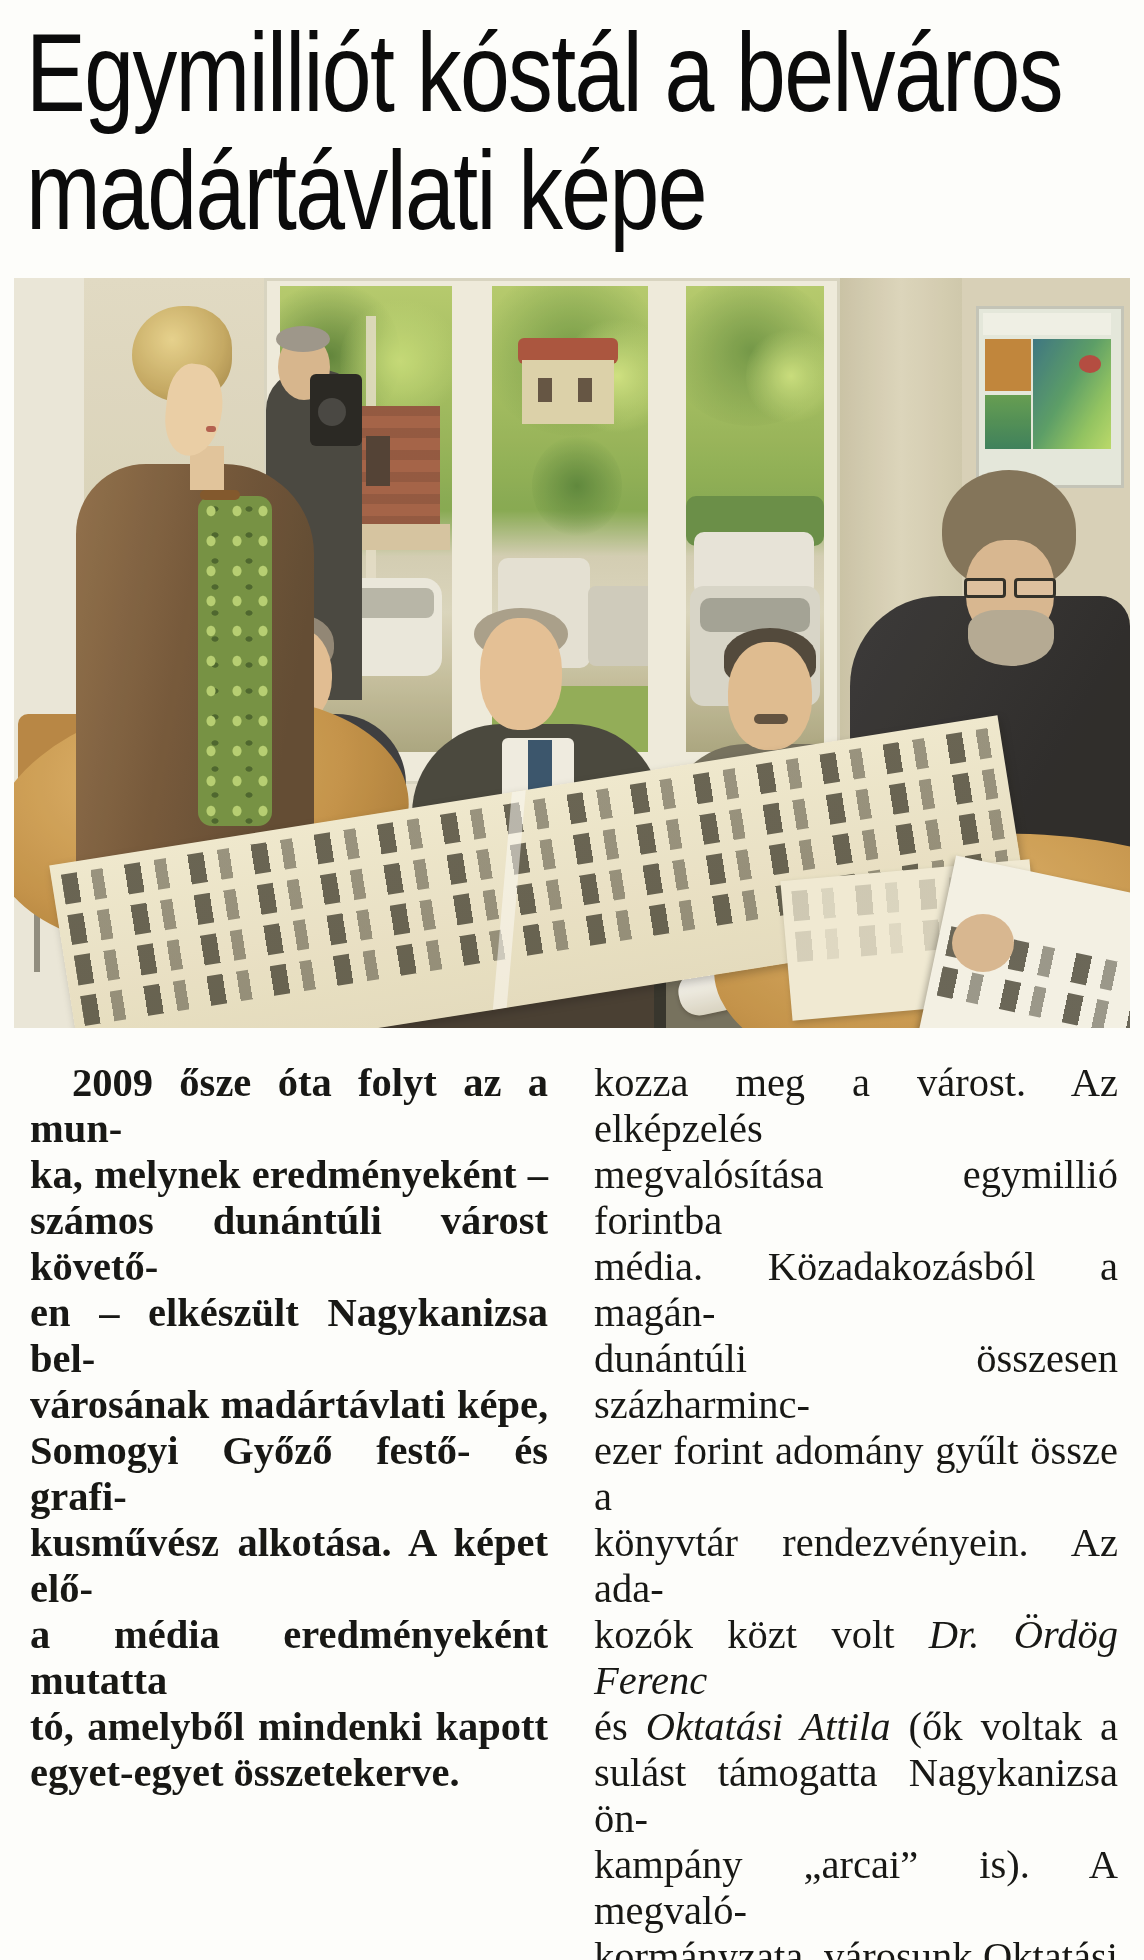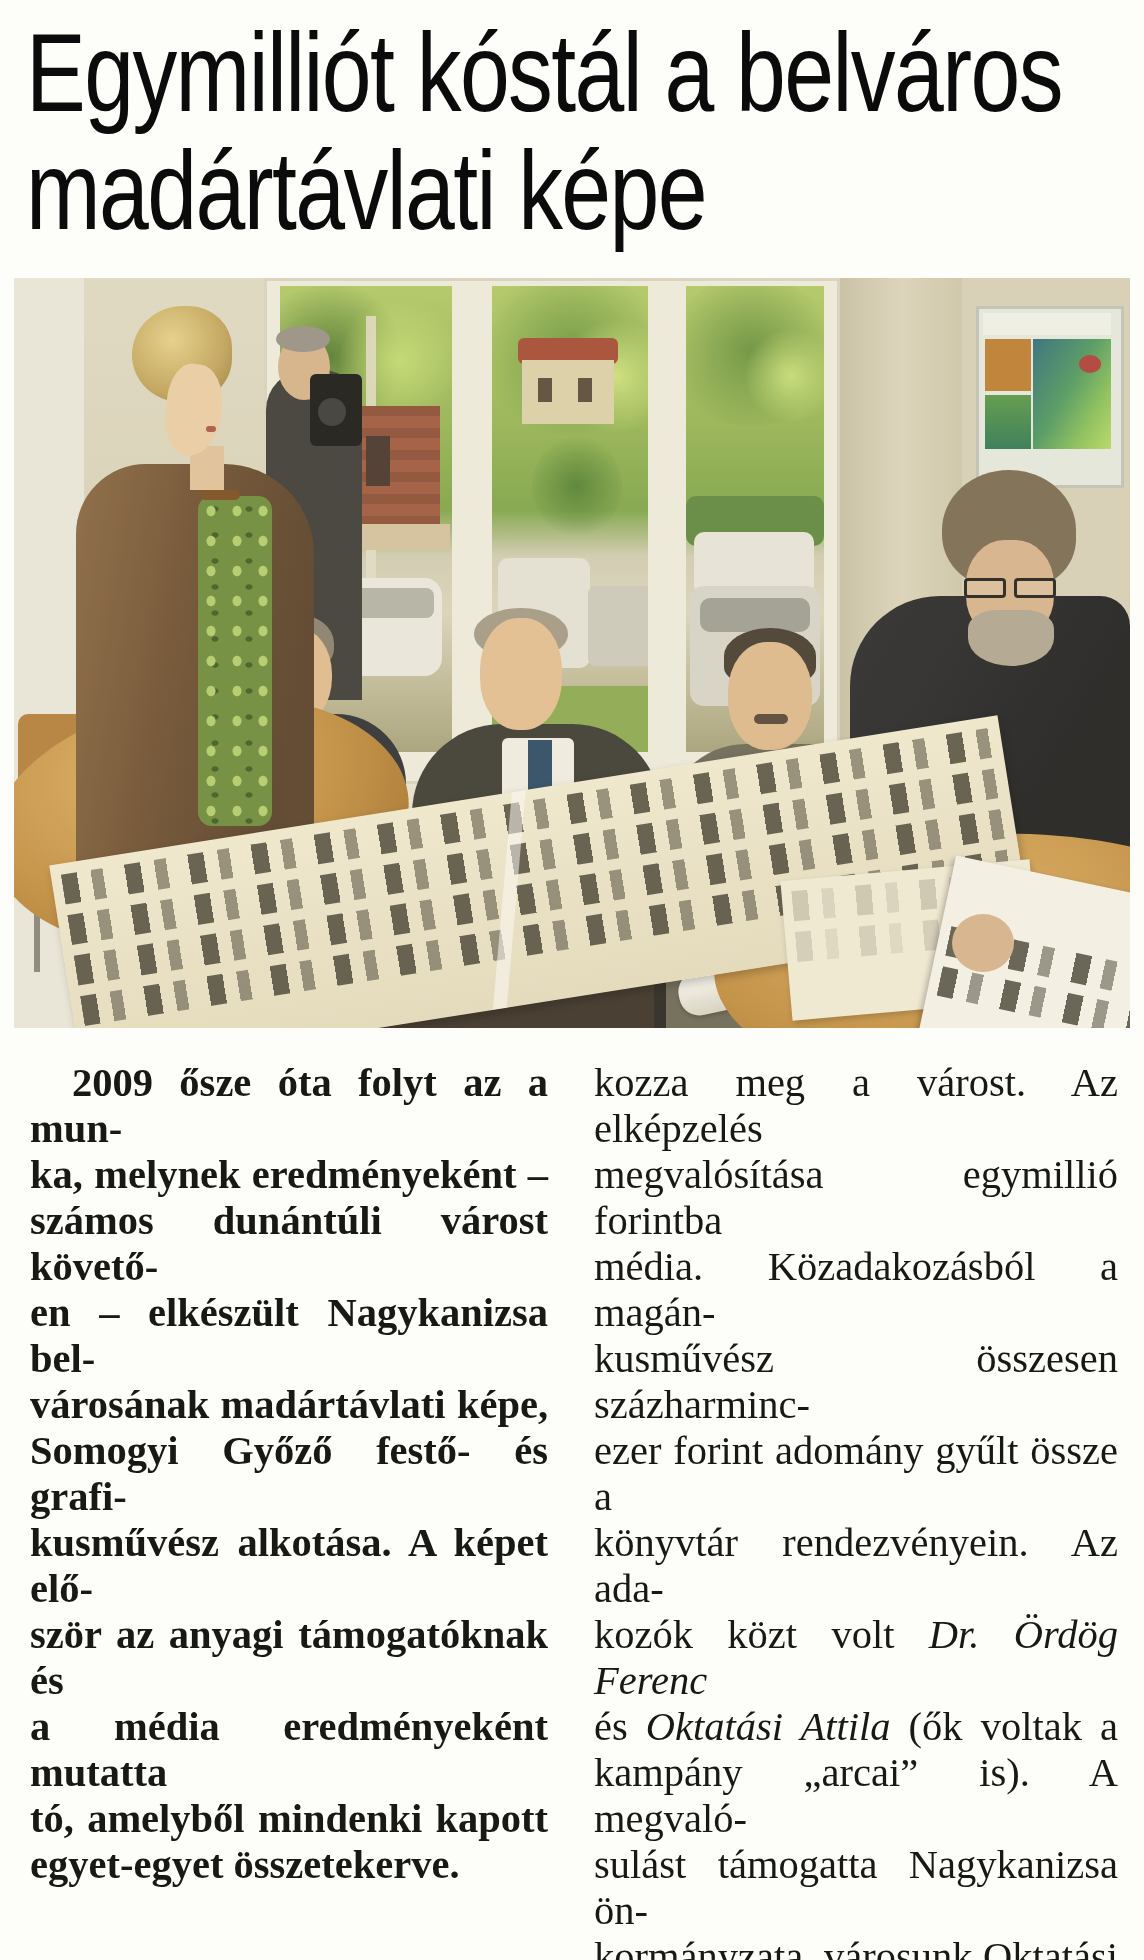--- a/index.html
+++ b/index.html
@@ -186,37 +186,36 @@
 <div class="cols">
   <div class="col-left" id="col-left">
       <div class="para bold">
         <div class="tline indent"><span>2009 ősze óta folyt az a mun-</span></div>
         <div class="tline"><span>ka, melynek eredményeként –</span></div>
         <div class="tline"><span>számos dunántúli várost követő-</span></div>
         <div class="tline"><span>en – elkészült Nagykanizsa bel-</span></div>
         <div class="tline"><span>városának madártávlati képe,</span></div>
         <div class="tline"><span>Somogyi Győző festő- és grafi-</span></div>
         <div class="tline"><span>kusművész alkotása. A képet elő-</span></div>
-        <div class="tline"><span>ször az anyagi támogatóknak és</span></div>
         <div class="tline"><span>a média eredményeként mutatta</span></div>
         <div class="tline"><span>tó, amelyből mindenki kapott</span></div>
         <div class="tline lastline"><span>egyet-egyet összetekerve.</span></div>
       </div>
     </div>
   <div class="col-right">
     <div id="col-right-text">
         <div class="para">
           <div class="tline"><span>kozza meg a várost. Az elképzelés</span></div>
           <div class="tline"><span>megvalósítása egymillió forintba</span></div>
           <div class="tline"><span>média. Közadakozásból a magán-</span></div>
-          <div class="tline"><span>kusművész összesen százharminc-</span></div>
+          <div class="tline"><span>dunántúli összesen százharminc-</span></div>
           <div class="tline"><span>ezer forint adomány gyűlt össze a</span></div>
           <div class="tline"><span>könyvtár rendezvényein. Az ada-</span></div>
           <div class="tline"><span>kozók közt volt </span><span class="it">Dr. Ördög Ferenc</span></div>
           <div class="tline"><span>és </span><span class="it">Oktatási Attila</span><span> (ők voltak a</span></div>
+          <div class="tline"><span>sulást támogatta Nagykanizsa ön-</span></div>
           <div class="tline"><span>kampány „arcai” is). A megvaló-</span></div>
-          <div class="tline"><span>sulást támogatta Nagykanizsa ön-</span></div>
           <div class="tline"><span>kormányzata, városunk Oktatási</span></div>
         </div>
       </div>
 
   </div>
 </div>
 
 </body></html>

